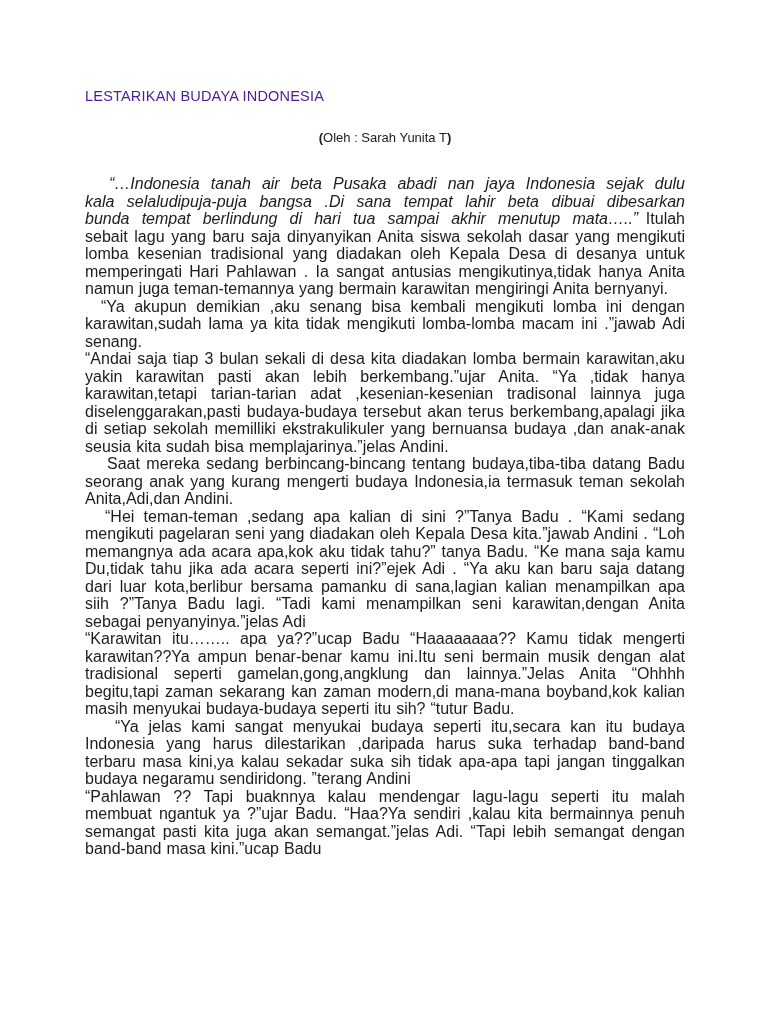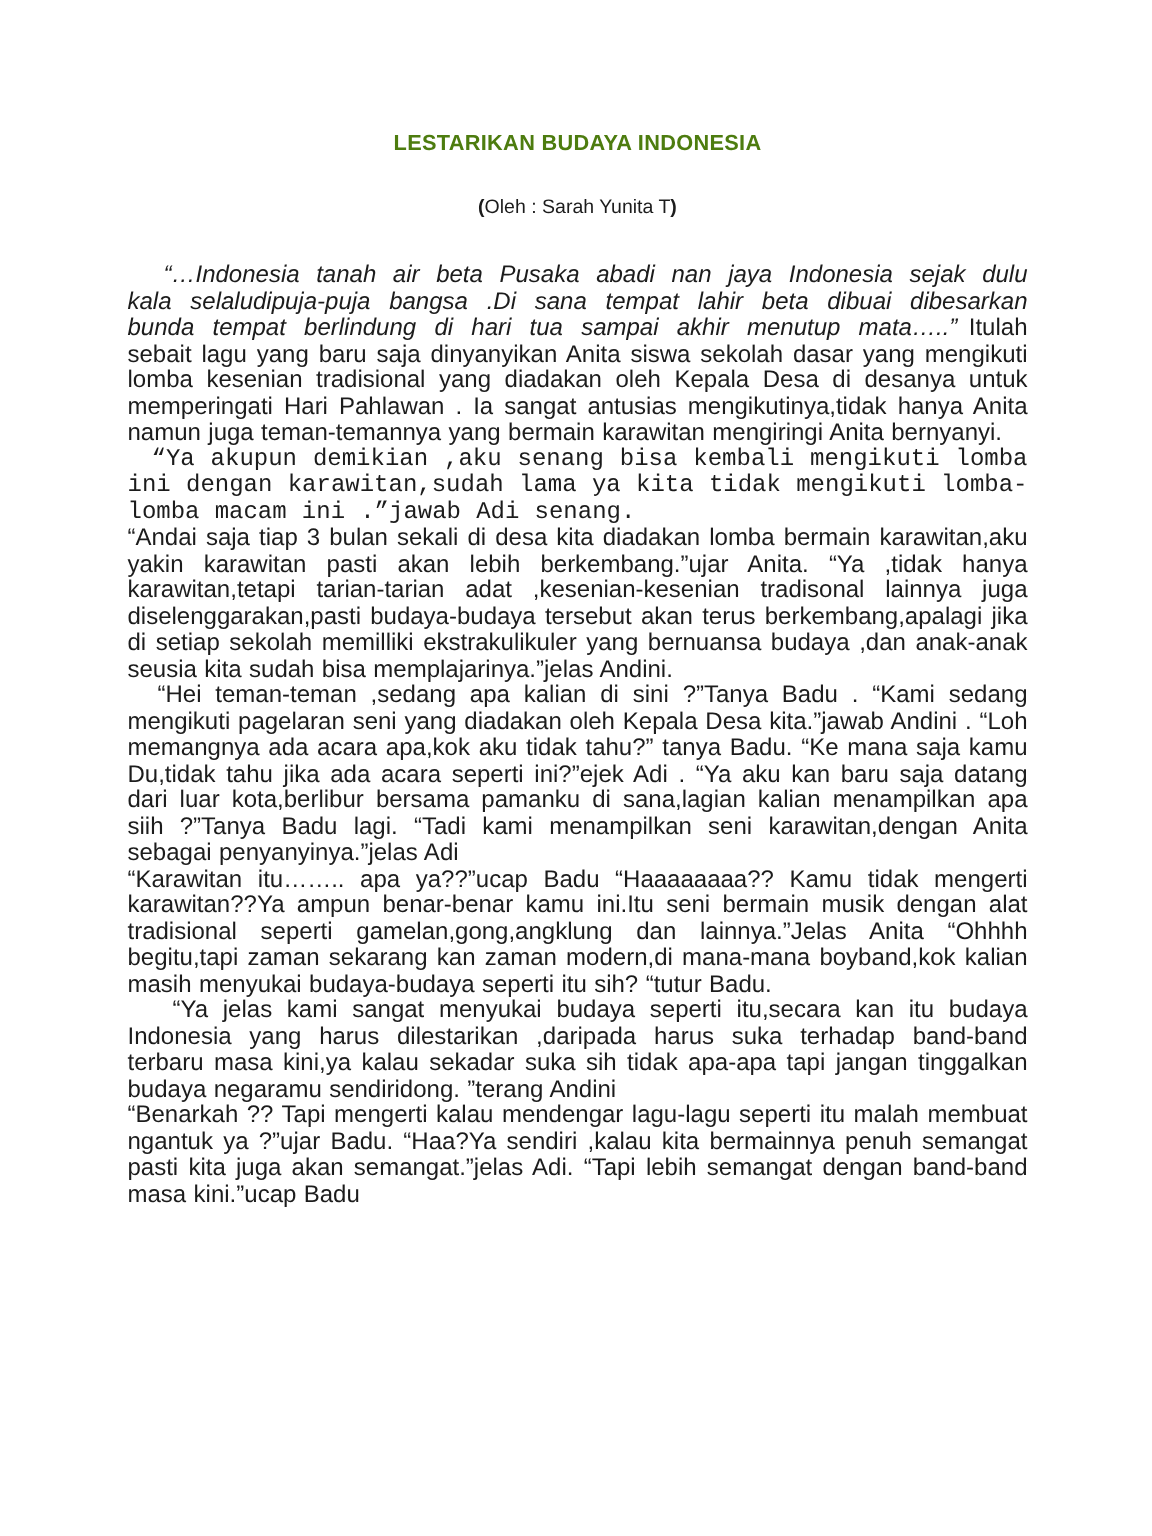--- a/index.html
+++ b/index.html
@@ -13,25 +13,25 @@
     height: 1024px;
     background: #ffffff;
     box-sizing: border-box;
     padding: 88px 83px 0 85px;
     font-family: "Liberation Sans", "DejaVu Sans", sans-serif;
     color: #1c1c1c;
     overflow: hidden;
   }
   .title {
     font-size: 14.5px;
-    font-weight: bold;
-    text-align: center;
+    font-weight: normal;
+    text-align: left;
     letter-spacing: 0.2px;
     margin: 0 0 26px 0;
-    color: #4d7c0f;
+    color: #4c1d95;
   }
   .byline {
     font-size: 13px;
     text-align: center;
     margin: 0 0 30px 0;
   }
   .byline .paren {
     font-weight: bold;
   }
   .body-text p {
@@ -49,20 +49,21 @@
   }
 </style>
 </head>
 <body>
 
 <div class="page">
   <h1 class="title">LESTARIKAN BUDAYA INDONESIA</h1>
   <div class="byline"><span class="paren">(</span><span>Oleh : Sarah Yunita T</span><span class="paren">)</span></div>
   <div class="body-text" id="paragraphs">
       <p style="text-indent: 24px;"><span class="seg-lyric">“…Indonesia tanah air beta Pusaka abadi nan jaya Indonesia sejak dulu kala selaludipuja-puja bangsa .Di sana tempat lahir beta dibuai dibesarkan bunda tempat berlindung di hari tua sampai akhir menutup mata…..”</span><span> Itulah sebait lagu yang baru saja dinyanyikan Anita siswa sekolah dasar yang mengikuti lomba kesenian tradisional yang diadakan oleh Kepala Desa di desanya untuk memperingati Hari Pahlawan . Ia sangat antusias mengikutinya,tidak hanya Anita namun juga teman-temannya yang bermain karawitan mengiringi Anita bernyanyi.</span></p>
-      <p style="text-indent: 16px; font-family: Liberation Mono, monospace;"><span>“Ya akupun demikian ,aku senang bisa kembali mengikuti lomba ini dengan karawitan,sudah lama ya kita tidak mengikuti lomba-lomba macam ini .”jawab Adi senang.</span></p>
+      <p style="text-indent: 16px;"><span>“Ya akupun demikian ,aku senang bisa kembali mengikuti lomba ini dengan karawitan,sudah lama ya kita tidak mengikuti lomba-lomba macam ini .”jawab Adi senang.</span></p>
       <p style="text-indent: 0px;"><span>“Andai saja tiap 3 bulan sekali di desa kita diadakan lomba bermain karawitan,aku yakin karawitan pasti akan lebih berkembang.”ujar Anita. “Ya ,tidak hanya karawitan,tetapi tarian-tarian adat ,kesenian-kesenian tradisonal lainnya juga diselenggarakan,pasti budaya-budaya tersebut akan terus berkembang,apalagi jika di setiap sekolah memilliki ekstrakulikuler yang bernuansa budaya  ,dan anak-anak seusia kita sudah bisa memplajarinya.”jelas Andini.</span></p>
+      <p style="text-indent: 22px;"><span>Saat mereka sedang berbincang-bincang tentang budaya,tiba-tiba datang Badu seorang anak yang kurang mengerti budaya Indonesia,ia termasuk teman sekolah Anita,Adi,dan Andini.</span></p>
       <p style="text-indent: 20px;"><span>“Hei teman-teman ,sedang apa kalian di sini ?”Tanya Badu . “Kami sedang mengikuti pagelaran seni yang diadakan oleh Kepala Desa kita.”jawab Andini . “Loh memangnya ada acara apa,kok aku  tidak tahu?” tanya Badu. “Ke mana saja kamu Du,tidak tahu jika ada acara seperti ini?”ejek Adi . “Ya aku kan baru saja datang dari luar kota,berlibur bersama pamanku di sana,lagian kalian menampilkan apa siih ?”Tanya Badu lagi.  “Tadi kami menampilkan seni karawitan,dengan Anita sebagai penyanyinya.”jelas Adi</span></p>
       <p style="text-indent: 0px;"><span>“Karawitan itu…….. apa ya??”ucap Badu “Haaaaaaaa?? Kamu tidak mengerti karawitan??Ya ampun benar-benar kamu ini.Itu seni bermain musik dengan alat tradisional seperti gamelan,gong,angklung dan lainnya.”Jelas Anita “Ohhhh begitu,tapi zaman sekarang kan zaman modern,di mana-mana boyband,kok kalian masih menyukai budaya-budaya seperti itu </span><span class="seg-italic">sih</span><span>? “tutur  Badu.</span></p>
       <p style="text-indent: 30px;"><span>“Ya jelas kami sangat menyukai budaya seperti itu,secara </span><span class="seg-italic">kan</span><span> itu budaya Indonesia yang harus dilestarikan ,daripada harus suka terhadap band-band terbaru masa kini,ya kalau sekadar suka </span><span class="seg-italic">sih</span><span> tidak apa-apa tapi jangan tinggalkan budaya negaramu sendiri</span><span class="seg-italic">dong.</span><span> ”terang Andini</span></p>
-      <p style="text-indent: 0px;"><span>“Benarkah ?? Tapi mengerti kalau mendengar lagu-lagu seperti itu malah membuat ngantuk ya ?”ujar Badu. “Haa?Ya </span><span class="seg-italic">sendiri</span><span> ,kalau kita bermainnya penuh semangat pasti kita juga akan semangat.”jelas Adi. “Tapi lebih semangat dengan band-band masa kini.”ucap Badu</span></p>
+      <p style="text-indent: 0px;"><span>“Pahlawan ?? Tapi buaknnya kalau mendengar lagu-lagu seperti itu malah membuat ngantuk ya ?”ujar Badu. “Haa?Ya </span><span class="seg-italic">sendiri</span><span> ,kalau kita bermainnya penuh semangat pasti kita juga akan semangat.”jelas Adi. “Tapi lebih semangat dengan band-band masa kini.”ucap Badu</span></p>
     </div>
 </div>
 
 </body></html>

